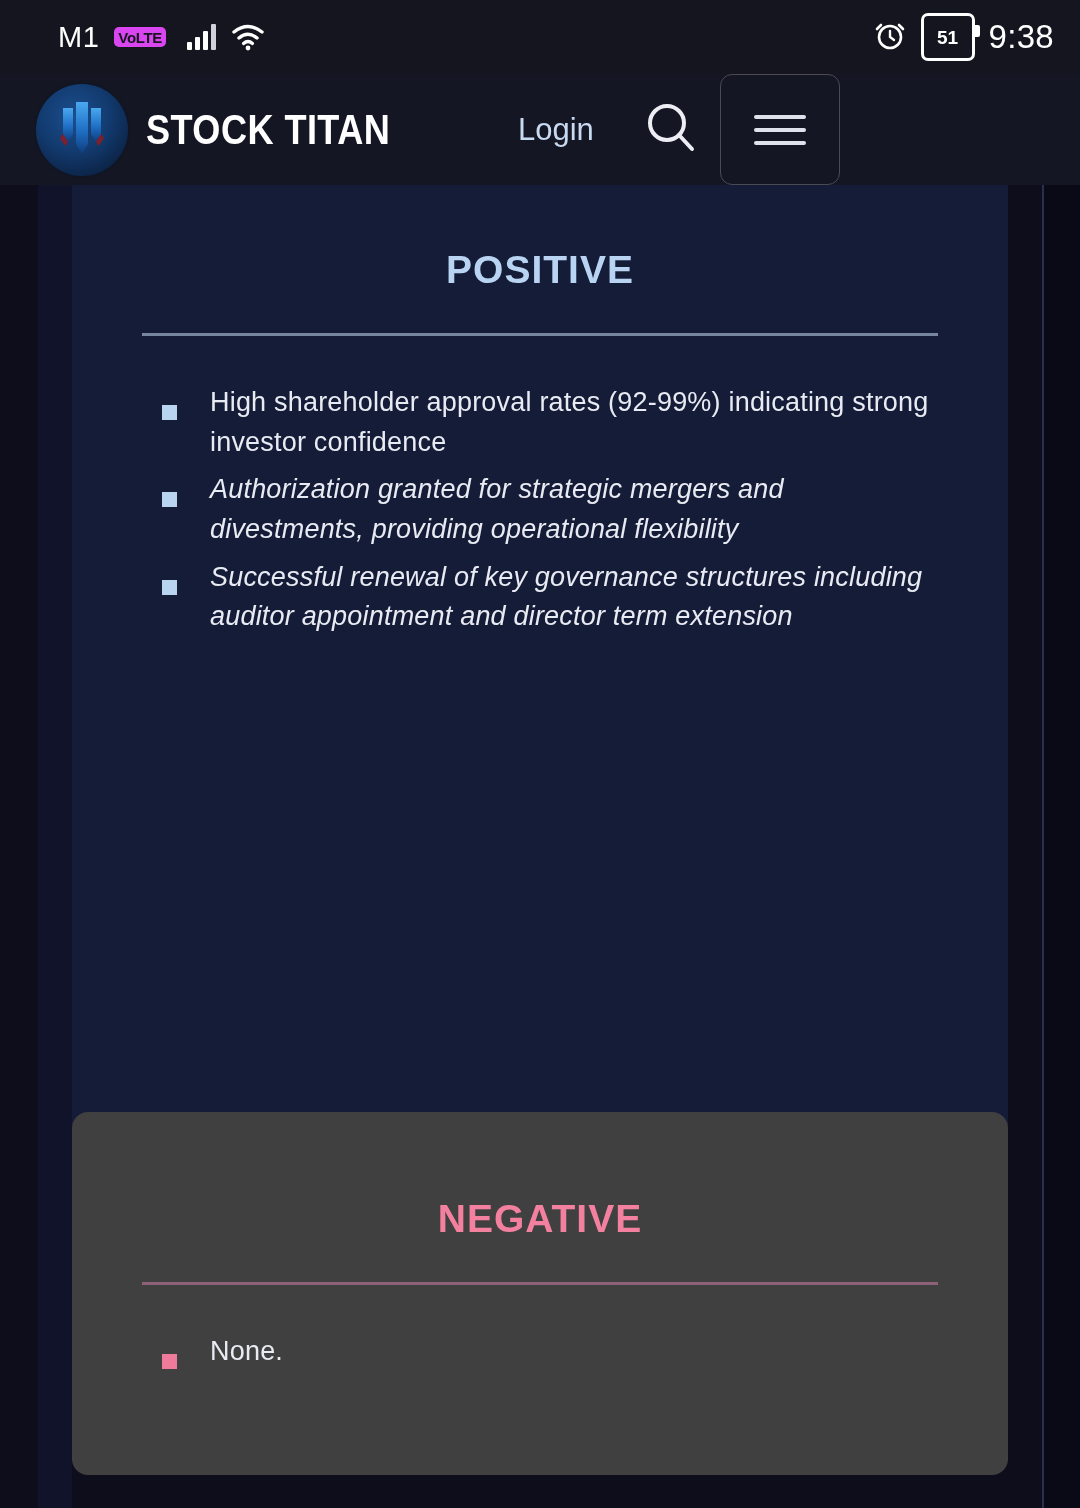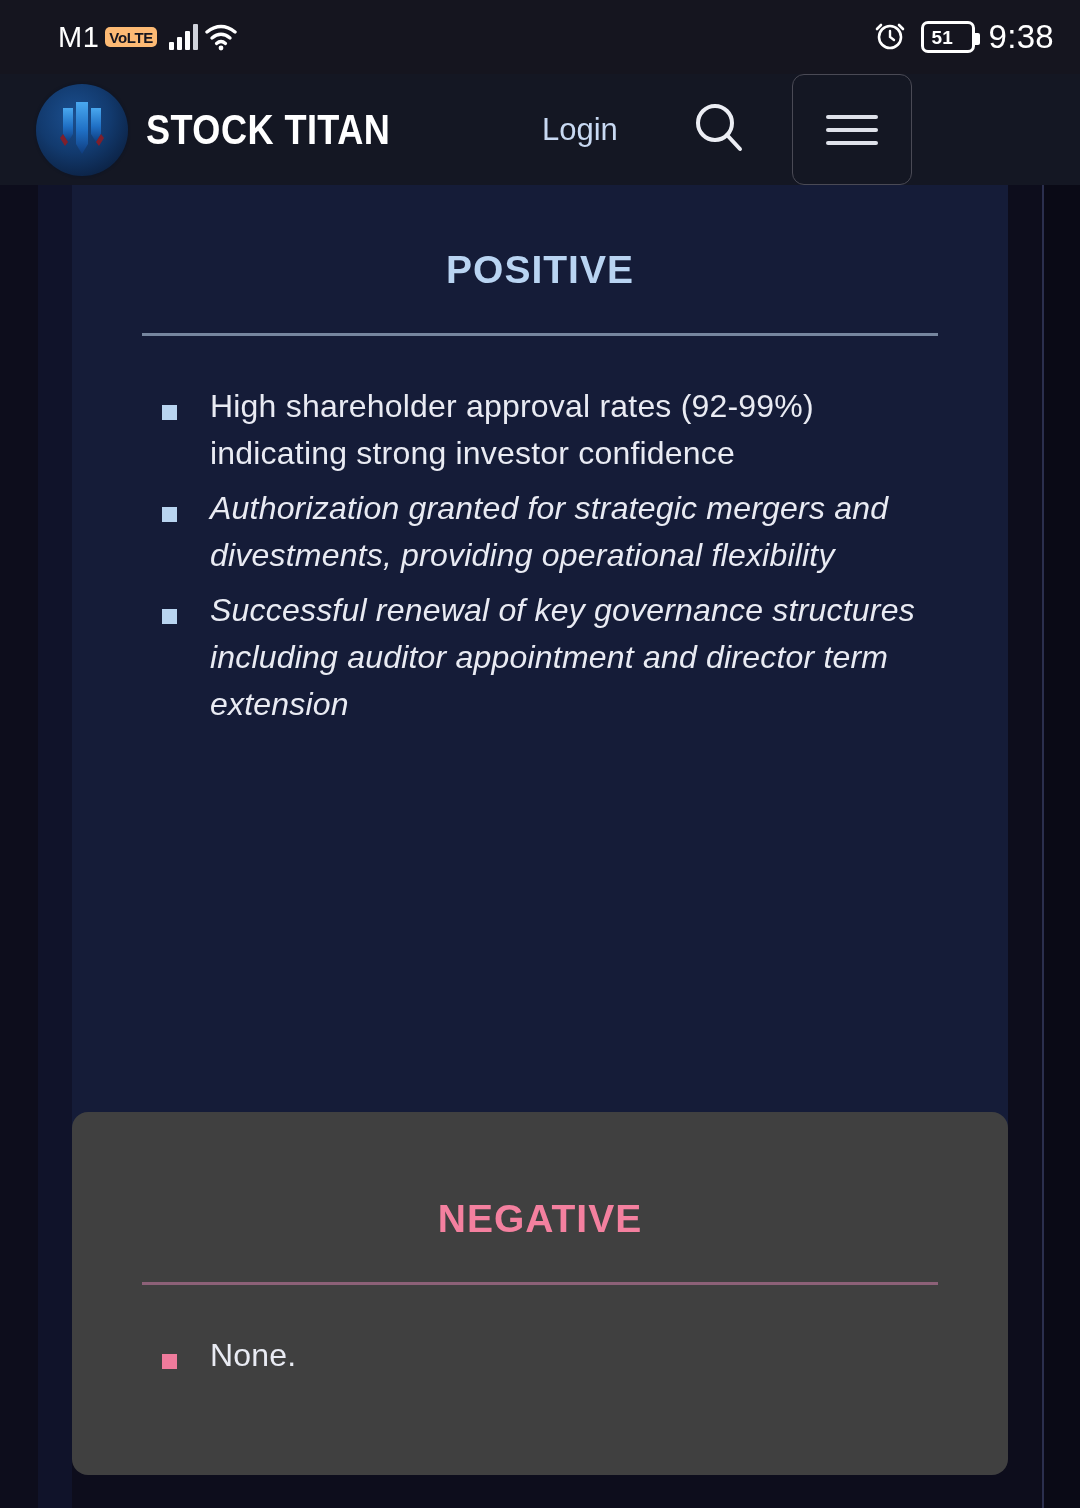--- a/index.html
+++ b/index.html
@@ -11,54 +11,53 @@
   }
 
   
   .statusbar{
     position:absolute; top:0; left:0; width:1080px; height:74px;
     background:#15151f;
     display:flex; align-items:center; justify-content:space-between;
     padding:0 26px 0 58px;
     color:#ffffff;
   }
-  .sb-left{ display:flex; align-items:center; gap:6px; }
+  .sb-left{ display:flex; align-items:center; gap:15px; }
   .sb-right{ display:flex; align-items:center; gap:14px; }
   .carrier{ font-size:29px; font-weight:400; letter-spacing:.5px; }
   .volte{
-    background:#fdba74; color:#15151f;
+    background:#d946ef; color:#15151f;
     font-size:15px; font-weight:700; letter-spacing:-.3px;
     padding:3px 4px 2px 4px; border-radius:5px;
     line-height:1;
   }
   .bars{ display:flex; align-items:flex-end; gap:3px; height:26px; margin-left:6px;}
   .bars i{ display:block; width:5px; background:#ffffff; border-radius:1px;}
   .bars i:nth-child(1){height:8px;}
   .bars i:nth-child(2){height:13px;}
   .bars i:nth-child(3){height:19px;}
   .bars i:nth-child(4){height:26px;background:#cfd2db;}
   .wifi{ width:34px; height:28px; position:relative; }
   .clock-time{ font-size:33px; font-weight:400; letter-spacing:.3px; }
   .battery{
-    width:54px;height:32px;border:3px solid #ffffff;border-radius:7px;
-    display:flex;align-items:center;position:relative;padding-left:8px;
+    width:54px;height:48px;border:3px solid #ffffff;border-radius:7px;
+    display:flex;align-items:center;justify-content:center;position:relative;
   }
   .battery:after{
     content:"";position:absolute;right:-8px;top:9px;width:5px;height:12px;
     background:#ffffff;border-radius:0 2px 2px 0;
   }
   .battery span{ font-size:19px;font-weight:700;color:#ffffff;line-height:1;}
 
   
   .header{
     position:absolute; top:74px; left:0; width:1080px; height:111px;
     background:#141723;
     display:flex; align-items:center;
     padding-left:36px;
-    gap:24px;
   }
   .logo-wrap{ display:flex; align-items:center; gap:18px; }
   .logo-circle{
     width:92px;height:92px;border-radius:50%;
     background:radial-gradient(circle at 42% 35%, #1b4f8f 0%, #123a6e 45%, #08142c 100%);
     display:flex;align-items:center;justify-content:center;
     box-shadow:0 0 3px #0a1426;
   }
   .brand{
     color:#ffffff; font-size:42px; font-weight:700;
@@ -133,21 +132,21 @@
 
   .divider{ height:3px; margin-top:41px; }
   .divider-positive{ background:#76869f; }
   .divider-negative{ background:#8d6178; }
 
   .bullets{ list-style:none; margin-top:47px; padding:0 0 0 20px; }
   .bullets li{
     position:relative;
     padding-left:48px;
     color:#e9ebf3;
-    font-size:32px;
+    font-size:27px;
     line-height:1.47;
     font-weight:300;
     letter-spacing:.2px;
   }
   .bullets li + li{ margin-top:8px;font-style:italic; }
   .bullets li .bullet-sq{
     position:absolute; left:0; top:22px;
     width:15px; height:15px;
   }
   .card-positive .bullet-sq{ background:#b8d4f0; }

